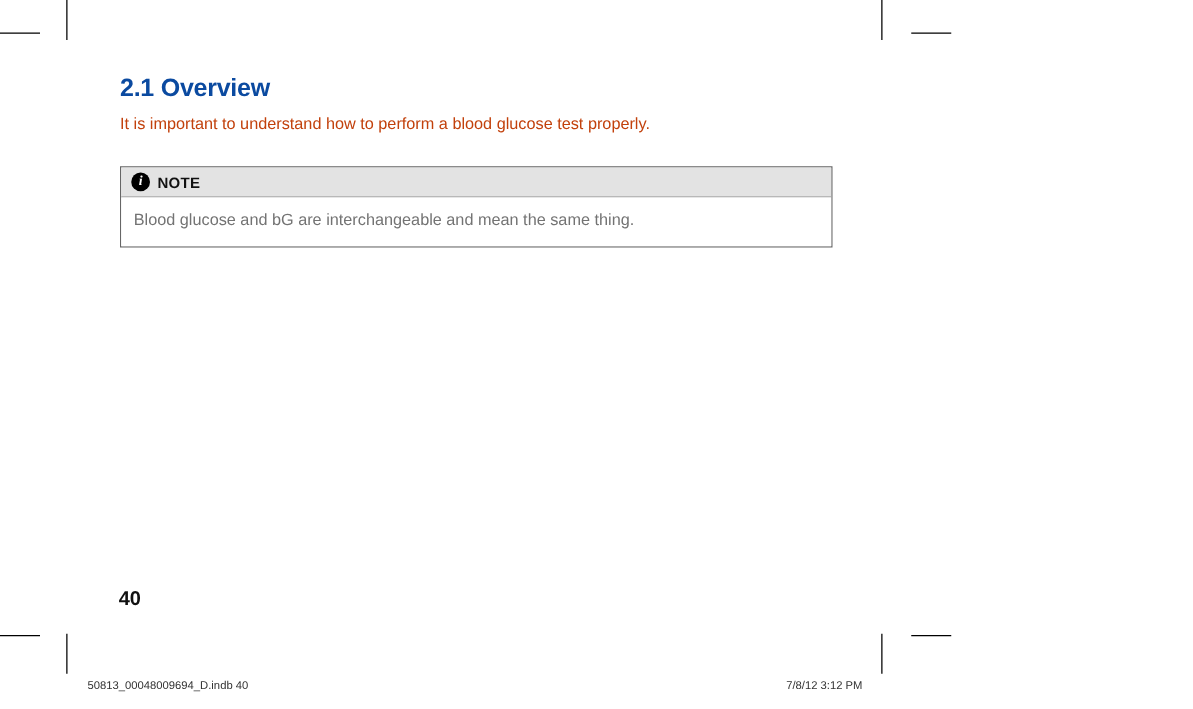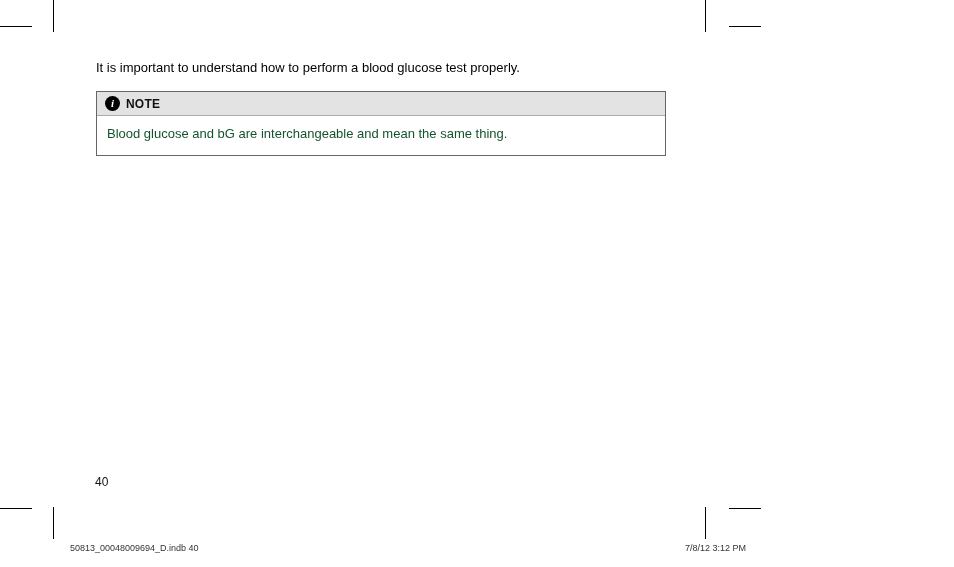--- a/index.html
+++ b/index.html
@@ -40,22 +40,22 @@
       font-size: 20px;
       font-weight: bold;
       color: #0b4aa0;
       margin-bottom: 8px;
       font-family: "Arial Narrow", Arial, sans-serif;
       letter-spacing: -0.2px;
     }
 
     .intro {
       font-size: 13px;
-      color: #000000;
-      margin-bottom: 16px;
+      color: #c2410c;
+      margin-bottom: 27px;
       font-family: "Arial Narrow", Arial, sans-serif;
     }
 
     .note-box {
       border: 1px solid #666;
       width: 570px;
     }
 
     .note-header {
       background: #e3e3e3;
@@ -87,59 +87,60 @@
       font-size: 12px;
       color: #111;
       letter-spacing: 0.2px;
       font-family: "Arial Narrow", Arial, sans-serif;
       text-align: center;
     }
 
     .note-body {
       padding: 10px 10px 14px 10px;
       font-size: 13px;
-      color: #14532d;
+      color: #737373;
       background: #fff;
       font-family: "Arial Narrow", Arial, sans-serif;
     }
 
     .page-number {
       position: absolute;
       left: 95px;
       bottom: 78px;
-      font-size: 12px;
-      font-weight: normal;
+      font-size: 16px;
+      font-weight: bold;
       color: #111;
     }
 
     .footer-line {
       position: absolute;
       left: 70px;
       bottom: 14px;
-      width: 676px;
+      width: 620px;
       display: flex;
       justify-content: space-between;
       font-size: 9px;
       color: #333;
       font-family: Arial, sans-serif;
     }
   </style>
 </head>
 <body>
 
 <div class="crop-mark crop-tl-v"></div>
 <div class="crop-mark crop-tl-h"></div>
 <div class="crop-mark crop-tr-v"></div>
 <div class="crop-mark crop-tr-h"></div>
 <div class="crop-mark crop-bl-v"></div>
 <div class="crop-mark crop-bl-h"></div>
 <div class="crop-mark crop-br-v"></div>
 <div class="crop-mark crop-br-h"></div>
 
 <div class="page">
+  <h2 class="heading">2.1 Overview</h2>
   <p class="intro">It is important to understand how to perform a blood glucose test properly.</p>
 
   <div class="note-box">
     <div class="note-header">
       <span class="info-icon">i</span>
       <span class="note-label">NOTE</span>
     </div>
     <div class="note-body">Blood glucose and bG are interchangeable and mean the same thing.</div>
   </div>
 </div>

